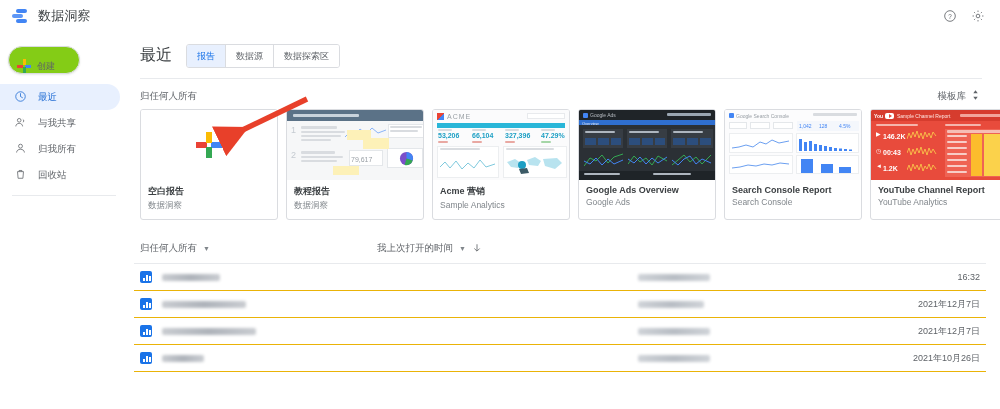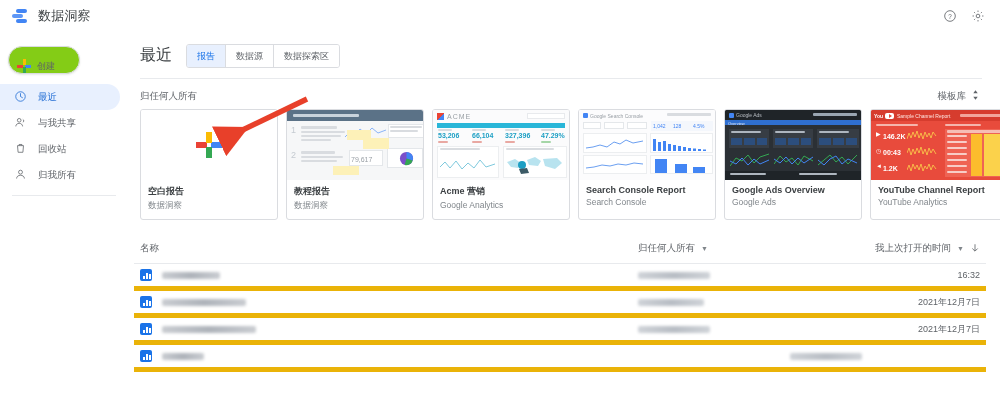--- a/index.html
+++ b/index.html
@@ -120,21 +120,21 @@
     display: flex; align-items: center; padding: 0 6px; height: 30px;
     font-size: 9.5px; color: #5f6368; border-bottom: 1px solid #e8eaed; margin-top: 14px;
   }
   .col-name { flex: 1; min-width: 0; }
   .col-owner { width: 190px; display: flex; align-items: center; gap: 6px; }
   .col-time  { width: 152px; display: flex; align-items: center; gap: 6px; justify-content: flex-end; }
   .caret { font-size: 7px; color: #80868b; }
 
   .row {
     display: flex; align-items: center; padding: 0 6px; height: 27px;
-    border-bottom: 5px solid #eab308; font-size: 9px; color: #3c4043; cursor: pointer;
+    border-bottom: 1px solid #eab308; font-size: 9px; color: #3c4043; cursor: pointer;
   }
   .row .col-name { display: flex; align-items: center; gap: 10px; }
   .rpticon { width: 12px; height: 12px; border-radius: 2px; background: #1a73e8; position: relative; flex: none; }
   .rpticon i { position: absolute; bottom: 2.5px; display: block; width: 2px; background: #fff; }
   .rpticon i:nth-child(1) { left: 2.5px; height: 3px; }
   .rpticon i:nth-child(2) { left: 5.5px; height: 6px; }
   .rpticon i:nth-child(3) { left: 8.5px; height: 4.5px; }
   .redacted { display: inline-block; height: 7px; border-radius: 2px;
               background: linear-gradient(90deg,#c9ccd1,#aeb3ba,#c9ccd1);
               filter: blur(1.6px); }
@@ -205,34 +205,34 @@
               <path d="M2.8 16c0-3 2.4-4.7 5.2-4.7s5.2 1.7 5.2 4.7" stroke-width="1.2"></path>
               <path d="M13.6 5.2a2.6 2.6 0 0 1 0 4.6" stroke-width="1.2"></path>
             </svg>
         </span>
         <span>与我共享</span>
       </div>
 
       <div class="navitem">
         <span>
           <svg width="13" height="13" viewBox="0 0 20 20">
-              <path d="M5.4 5.6h9.2l-.9 10.2H6.3L5.4 5.6zM7.8 5.6V3.8h4.4v1.8" stroke-width="1.2" stroke-linejoin="round"></path>
-            </svg>
-        </span>
-        <span>回收站</span>
+              <circle cx="10" cy="6.4" r="3" stroke-width="1.2"></circle>
+              <path d="M4 16.2c0-3.2 2.7-5 6-5s6 1.8 6 5" stroke-width="1.2"></path>
+            </svg>
+        </span>
+        <span>归我所有</span>
       </div>
 
       <div class="navitem">
         <span>
           <svg width="13" height="13" viewBox="0 0 20 20">
-              <circle cx="10" cy="6.4" r="3" stroke-width="1.2"></circle>
-              <path d="M4 16.2c0-3.2 2.7-5 6-5s6 1.8 6 5" stroke-width="1.2"></path>
-            </svg>
-        </span>
-        <span>归我所有</span>
+              <path d="M5.4 5.6h9.2l-.9 10.2H6.3L5.4 5.6zM7.8 5.6V3.8h4.4v1.8" stroke-width="1.2" stroke-linejoin="round"></path>
+            </svg>
+        </span>
+        <span>回收站</span>
       </div>
 
       <div class="navsep"></div>
 
     </div>
   </div>
 
   <div class="main">
 
     <div class="sectionhead">
@@ -343,21 +343,71 @@
           <svg class="mini" style="left:72px;top:44px;" width="60" height="22" viewBox="0 0 60 22">
             <path d="M2,8 L10,5 L16,9 L13,14 L6,13 Z" fill="#b8e3ef"></path>
             <path d="M22,6 L30,3 L36,7 L33,12 L24,11 Z" fill="#b8e3ef"></path>
             <path d="M38,5 L52,4 L57,9 L50,15 L40,12 Z" fill="#b8e3ef"></path>
             <circle cx="17" cy="11" r="4" fill="#1d9fc4"></circle>
             <path d="M14,15 L22,14 L24,19 L16,20 Z" fill="#3b5a66"></path>
           </svg>
         </div>
         <div class="card-meta">
           <div class="card-title">Acme 营销</div>
-          <div class="card-sub">Google Analytics</div>
+          <div class="card-sub">Sample Analytics</div>
+        </div>
+      </div>
+
+      <div class="card">
+        <div class="card-thumb">
+          <div class="mini" style="left:0;top:0;right:0;bottom:0;background:#2b3035;"></div>
+          <div class="mini" style="left:0;top:0;right:0;height:10px;background:#1f2428;"></div>
+          <div class="mini" style="left:4px;top:2.5px;width:5px;height:5px;background:#4285f4;border-radius:1px;"></div>
+          <div class="mini" style="left:11px;top:2px;font-size:5px;color:#b7bcc2;">Google Ads</div>
+          <div class="mini blurline dk" style="right:4px;top:3px;width:44px;height:3px;background:#9aa6b2;"></div>
+          <div class="mini" style="left:0;top:10px;right:0;height:5px;background:#2f6fd0;"></div>
+          <div class="mini" style="left:3px;top:11px;font-size:4px;color:#dce6f5;">Overview</div>
+
+          <div class="mini" style="left:4px;top:19px;width:40px;height:19px;background:#373d44;"></div>
+          <div class="mini blurline dk" style="left:6px;top:20.5px;width:30px;height:2.4px;background:#aeb6bf;"></div>
+          <div class="mini" style="left:6px;top:28px;width:11px;height:7px;background:#2c4e7d;"></div>
+          <div class="mini" style="left:19px;top:28px;width:11px;height:7px;background:#2c4e7d;"></div>
+          <div class="mini" style="left:32px;top:28px;width:10px;height:7px;background:#2c4e7d;"></div>
+
+          <div class="mini" style="left:48px;top:19px;width:40px;height:19px;background:#373d44;"></div>
+          <div class="mini blurline dk" style="left:50px;top:20.5px;width:30px;height:2.4px;background:#aeb6bf;"></div>
+          <div class="mini" style="left:50px;top:28px;width:11px;height:7px;background:#2c4e7d;"></div>
+          <div class="mini" style="left:63px;top:28px;width:11px;height:7px;background:#2c4e7d;"></div>
+          <div class="mini" style="left:76px;top:28px;width:10px;height:7px;background:#2c4e7d;"></div>
+
+          <div class="mini" style="left:92px;top:19px;width:42px;height:19px;background:#373d44;"></div>
+          <div class="mini blurline dk" style="left:94px;top:20.5px;width:30px;height:2.4px;background:#aeb6bf;"></div>
+          <div class="mini" style="left:94px;top:28px;width:12px;height:7px;background:#2c4e7d;"></div>
+          <div class="mini" style="left:108px;top:28px;width:11px;height:7px;background:#2c4e7d;"></div>
+          <div class="mini" style="left:121px;top:28px;width:11px;height:7px;background:#2c4e7d;"></div>
+
+          <svg class="mini" style="left:5px;top:42px;" width="40" height="17" viewBox="0 0 40 17">
+            <polyline points="0,14 6,6 12,9 18,3 24,11 30,5 39,2" fill="none" stroke="#34a853" stroke-width="1"></polyline>
+            <polyline points="0,9 6,12 12,6 18,13 24,7 30,12 39,8" fill="none" stroke="#4285f4" stroke-width="1"></polyline>
+          </svg>
+          <svg class="mini" style="left:49px;top:42px;" width="40" height="17" viewBox="0 0 40 17">
+            <polyline points="0,12 6,4 12,10 18,6 24,13 30,4 39,9" fill="none" stroke="#34a853" stroke-width="1"></polyline>
+            <polyline points="0,7 6,11 12,5 18,12 24,6 30,11 39,5" fill="none" stroke="#4285f4" stroke-width="1"></polyline>
+          </svg>
+          <svg class="mini" style="left:93px;top:42px;" width="40" height="17" viewBox="0 0 40 17">
+            <polyline points="0,13 6,8 12,3 18,10 24,5 30,12 39,3" fill="none" stroke="#34a853" stroke-width="1"></polyline>
+            <polyline points="0,8 6,13 12,7 18,4 24,12 30,7 39,11" fill="none" stroke="#4285f4" stroke-width="1"></polyline>
+          </svg>
+          <div class="mini" style="left:0;top:61px;right:0;bottom:0;background:#1f2428;"></div>
+          <div class="mini blurline dk" style="left:5px;top:63px;width:36px;height:2.4px;background:#aeb6bf;"></div>
+          <div class="mini blurline dk" style="left:74px;top:63px;width:38px;height:2.4px;background:#aeb6bf;"></div>
+        </div>
+        <div class="card-meta">
+          <div class="card-title">Google Ads Overview</div>
+          <div class="card-sub">Google Ads</div>
         </div>
       </div>
 
       <div class="card">
         <div class="card-thumb">
           <div class="mini" style="left:0;top:0;right:0;bottom:0;background:#fcfcfd;"></div>
           <div class="mini" style="left:4px;top:3px;width:5px;height:5px;background:#4285f4;border-radius:1px;"></div>
           <div class="mini" style="left:11px;top:2.5px;font-size:5px;color:#9aa0a6;">Google Search Console</div>
           <div class="mini blurline" style="right:4px;top:3px;width:44px;height:3px;"></div>
           <div class="mini" style="left:4px;top:12px;width:18px;height:7px;border:1px solid #e4e7ea;background:#fff;"></div>
@@ -397,70 +447,20 @@
           </svg>
         </div>
         <div class="card-meta">
           <div class="card-title">Search Console Report</div>
           <div class="card-sub">Search Console</div>
         </div>
       </div>
 
       <div class="card">
         <div class="card-thumb">
-          <div class="mini" style="left:0;top:0;right:0;bottom:0;background:#2b3035;"></div>
-          <div class="mini" style="left:0;top:0;right:0;height:10px;background:#1f2428;"></div>
-          <div class="mini" style="left:4px;top:2.5px;width:5px;height:5px;background:#4285f4;border-radius:1px;"></div>
-          <div class="mini" style="left:11px;top:2px;font-size:5px;color:#b7bcc2;">Google Ads</div>
-          <div class="mini blurline dk" style="right:4px;top:3px;width:44px;height:3px;background:#9aa6b2;"></div>
-          <div class="mini" style="left:0;top:10px;right:0;height:5px;background:#2f6fd0;"></div>
-          <div class="mini" style="left:3px;top:11px;font-size:4px;color:#dce6f5;">Overview</div>
-
-          <div class="mini" style="left:4px;top:19px;width:40px;height:19px;background:#373d44;"></div>
-          <div class="mini blurline dk" style="left:6px;top:20.5px;width:30px;height:2.4px;background:#aeb6bf;"></div>
-          <div class="mini" style="left:6px;top:28px;width:11px;height:7px;background:#2c4e7d;"></div>
-          <div class="mini" style="left:19px;top:28px;width:11px;height:7px;background:#2c4e7d;"></div>
-          <div class="mini" style="left:32px;top:28px;width:10px;height:7px;background:#2c4e7d;"></div>
-
-          <div class="mini" style="left:48px;top:19px;width:40px;height:19px;background:#373d44;"></div>
-          <div class="mini blurline dk" style="left:50px;top:20.5px;width:30px;height:2.4px;background:#aeb6bf;"></div>
-          <div class="mini" style="left:50px;top:28px;width:11px;height:7px;background:#2c4e7d;"></div>
-          <div class="mini" style="left:63px;top:28px;width:11px;height:7px;background:#2c4e7d;"></div>
-          <div class="mini" style="left:76px;top:28px;width:10px;height:7px;background:#2c4e7d;"></div>
-
-          <div class="mini" style="left:92px;top:19px;width:42px;height:19px;background:#373d44;"></div>
-          <div class="mini blurline dk" style="left:94px;top:20.5px;width:30px;height:2.4px;background:#aeb6bf;"></div>
-          <div class="mini" style="left:94px;top:28px;width:12px;height:7px;background:#2c4e7d;"></div>
-          <div class="mini" style="left:108px;top:28px;width:11px;height:7px;background:#2c4e7d;"></div>
-          <div class="mini" style="left:121px;top:28px;width:11px;height:7px;background:#2c4e7d;"></div>
-
-          <svg class="mini" style="left:5px;top:42px;" width="40" height="17" viewBox="0 0 40 17">
-            <polyline points="0,14 6,6 12,9 18,3 24,11 30,5 39,2" fill="none" stroke="#34a853" stroke-width="1"></polyline>
-            <polyline points="0,9 6,12 12,6 18,13 24,7 30,12 39,8" fill="none" stroke="#4285f4" stroke-width="1"></polyline>
-          </svg>
-          <svg class="mini" style="left:49px;top:42px;" width="40" height="17" viewBox="0 0 40 17">
-            <polyline points="0,12 6,4 12,10 18,6 24,13 30,4 39,9" fill="none" stroke="#34a853" stroke-width="1"></polyline>
-            <polyline points="0,7 6,11 12,5 18,12 24,6 30,11 39,5" fill="none" stroke="#4285f4" stroke-width="1"></polyline>
-          </svg>
-          <svg class="mini" style="left:93px;top:42px;" width="40" height="17" viewBox="0 0 40 17">
-            <polyline points="0,13 6,8 12,3 18,10 24,5 30,12 39,3" fill="none" stroke="#34a853" stroke-width="1"></polyline>
-            <polyline points="0,8 6,13 12,7 18,4 24,12 30,7 39,11" fill="none" stroke="#4285f4" stroke-width="1"></polyline>
-          </svg>
-          <div class="mini" style="left:0;top:61px;right:0;bottom:0;background:#1f2428;"></div>
-          <div class="mini blurline dk" style="left:5px;top:63px;width:36px;height:2.4px;background:#aeb6bf;"></div>
-          <div class="mini blurline dk" style="left:74px;top:63px;width:38px;height:2.4px;background:#aeb6bf;"></div>
-        </div>
-        <div class="card-meta">
-          <div class="card-title">Google Ads Overview</div>
-          <div class="card-sub">Google Ads</div>
-        </div>
-      </div>
-
-      <div class="card">
-        <div class="card-thumb">
           <div class="mini" style="left:0;top:0;right:0;bottom:0;background:#e84b3c;"></div>
           <div class="mini" style="left:0;top:0;right:0;height:11px;background:#d63c2e;"></div>
           <div class="mini" style="left:3px;top:2.5px;font-size:5px;color:#fff;font-weight:bold;">You</div>
           <div class="mini" style="left:14px;top:2.5px;width:9px;height:6px;background:#fff;border-radius:2px;"></div>
           <div class="mini" style="left:17.5px;top:4px;width:0;height:0;border-left:3px solid #e84b3c;border-top:2px solid transparent;border-bottom:2px solid transparent;"></div>
           <div class="mini" style="left:26px;top:2.5px;font-size:5px;color:#ffe6e2;">Sample Channel Report</div>
           <div class="mini blurline" style="right:5px;top:3.5px;width:42px;height:3px;background:#f2a59b;"></div>
 
           <div class="mini blurline" style="left:5px;top:14px;width:42px;height:2.4px;background:#f5b5ac;"></div>
           <div class="mini blurline" style="left:74px;top:14px;width:36px;height:2.4px;background:#f5b5ac;"></div>
@@ -496,21 +496,20 @@
           <div class="mini blurline" style="left:76px;top:61px;width:20px;height:2px;background:#f8cdc7;"></div>
         </div>
         <div class="card-meta">
           <div class="card-title">YouTube Channel Report</div>
           <div class="card-sub">YouTube Analytics</div>
         </div>
       </div>
     </div>
 
     <div class="tablehead">
-      <div class="col-name">名称</div>
       <div class="col-owner">
         <span>归任何人所有</span>
         <span class="caret">▼</span>
       </div>
       <div class="col-time">
         <span>我上次打开的时间</span>
         <span class="caret">▼</span>
         <span>
           <svg width="10" height="10" viewBox="0 0 12 12">
               <path d="M6 1.5v8M2.8 6.6L6 9.8l3.2-3.2" fill="none" stroke="#5f6368" stroke-width="1"></path>
@@ -567,20 +566,21 @@
           <span class="rpticon">
               <i></i>
               <i></i>
               <i></i>
             </span>
           <span class="redacted" style="width:42px"></span>
         </div>
         <div class="col-owner">
           <span class="redacted owner" style="width:72px"></span>
         </div>
+        <div class="col-time time">2021年10月26日</div>
       </div>
     </div>
 
   </div>
 </div>
 
 <svg class="arrow-overlay" viewBox="0 0 1000 409">
   <defs>
     <marker id="ahead" markerWidth="6" markerHeight="6" refX="4.2" refY="3" orient="auto">
       <path d="M6,0 L6,6 L0,3 Z" fill="#e8402a"></path>

